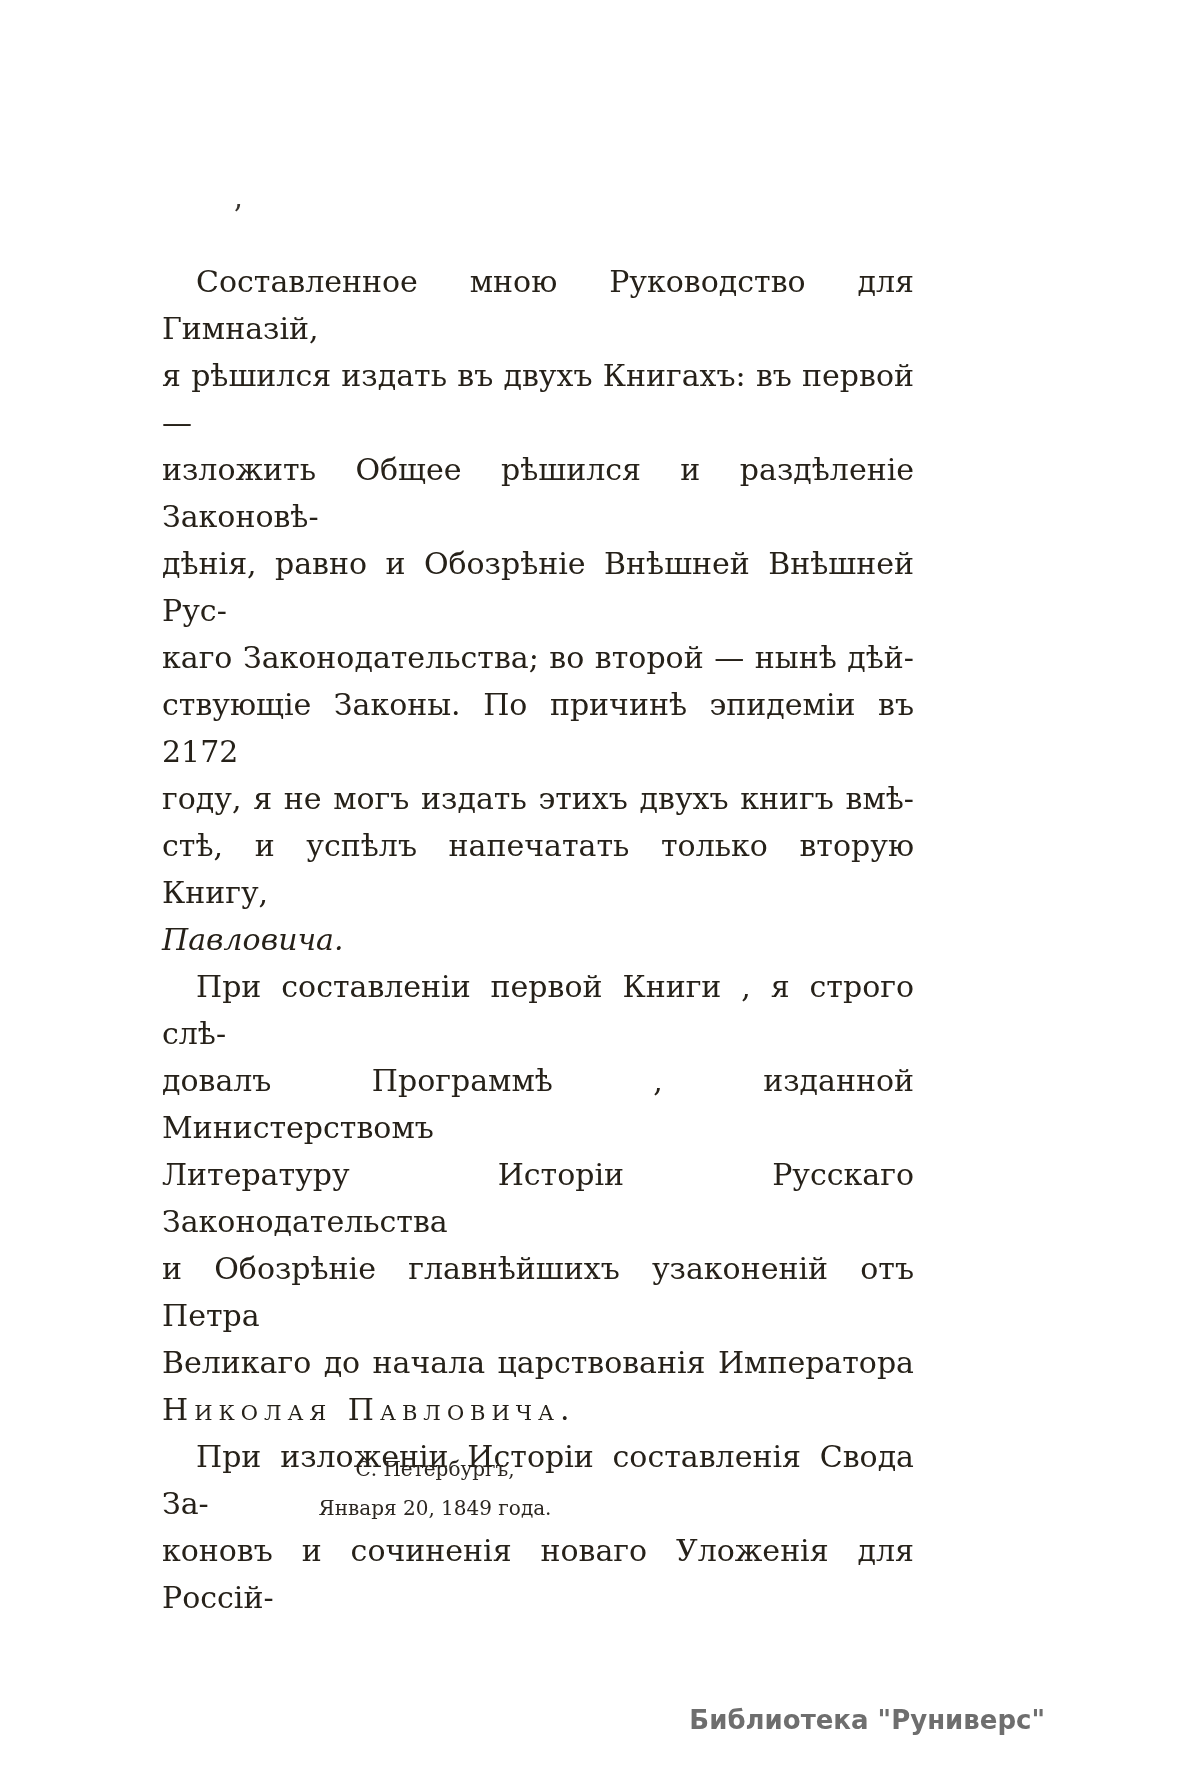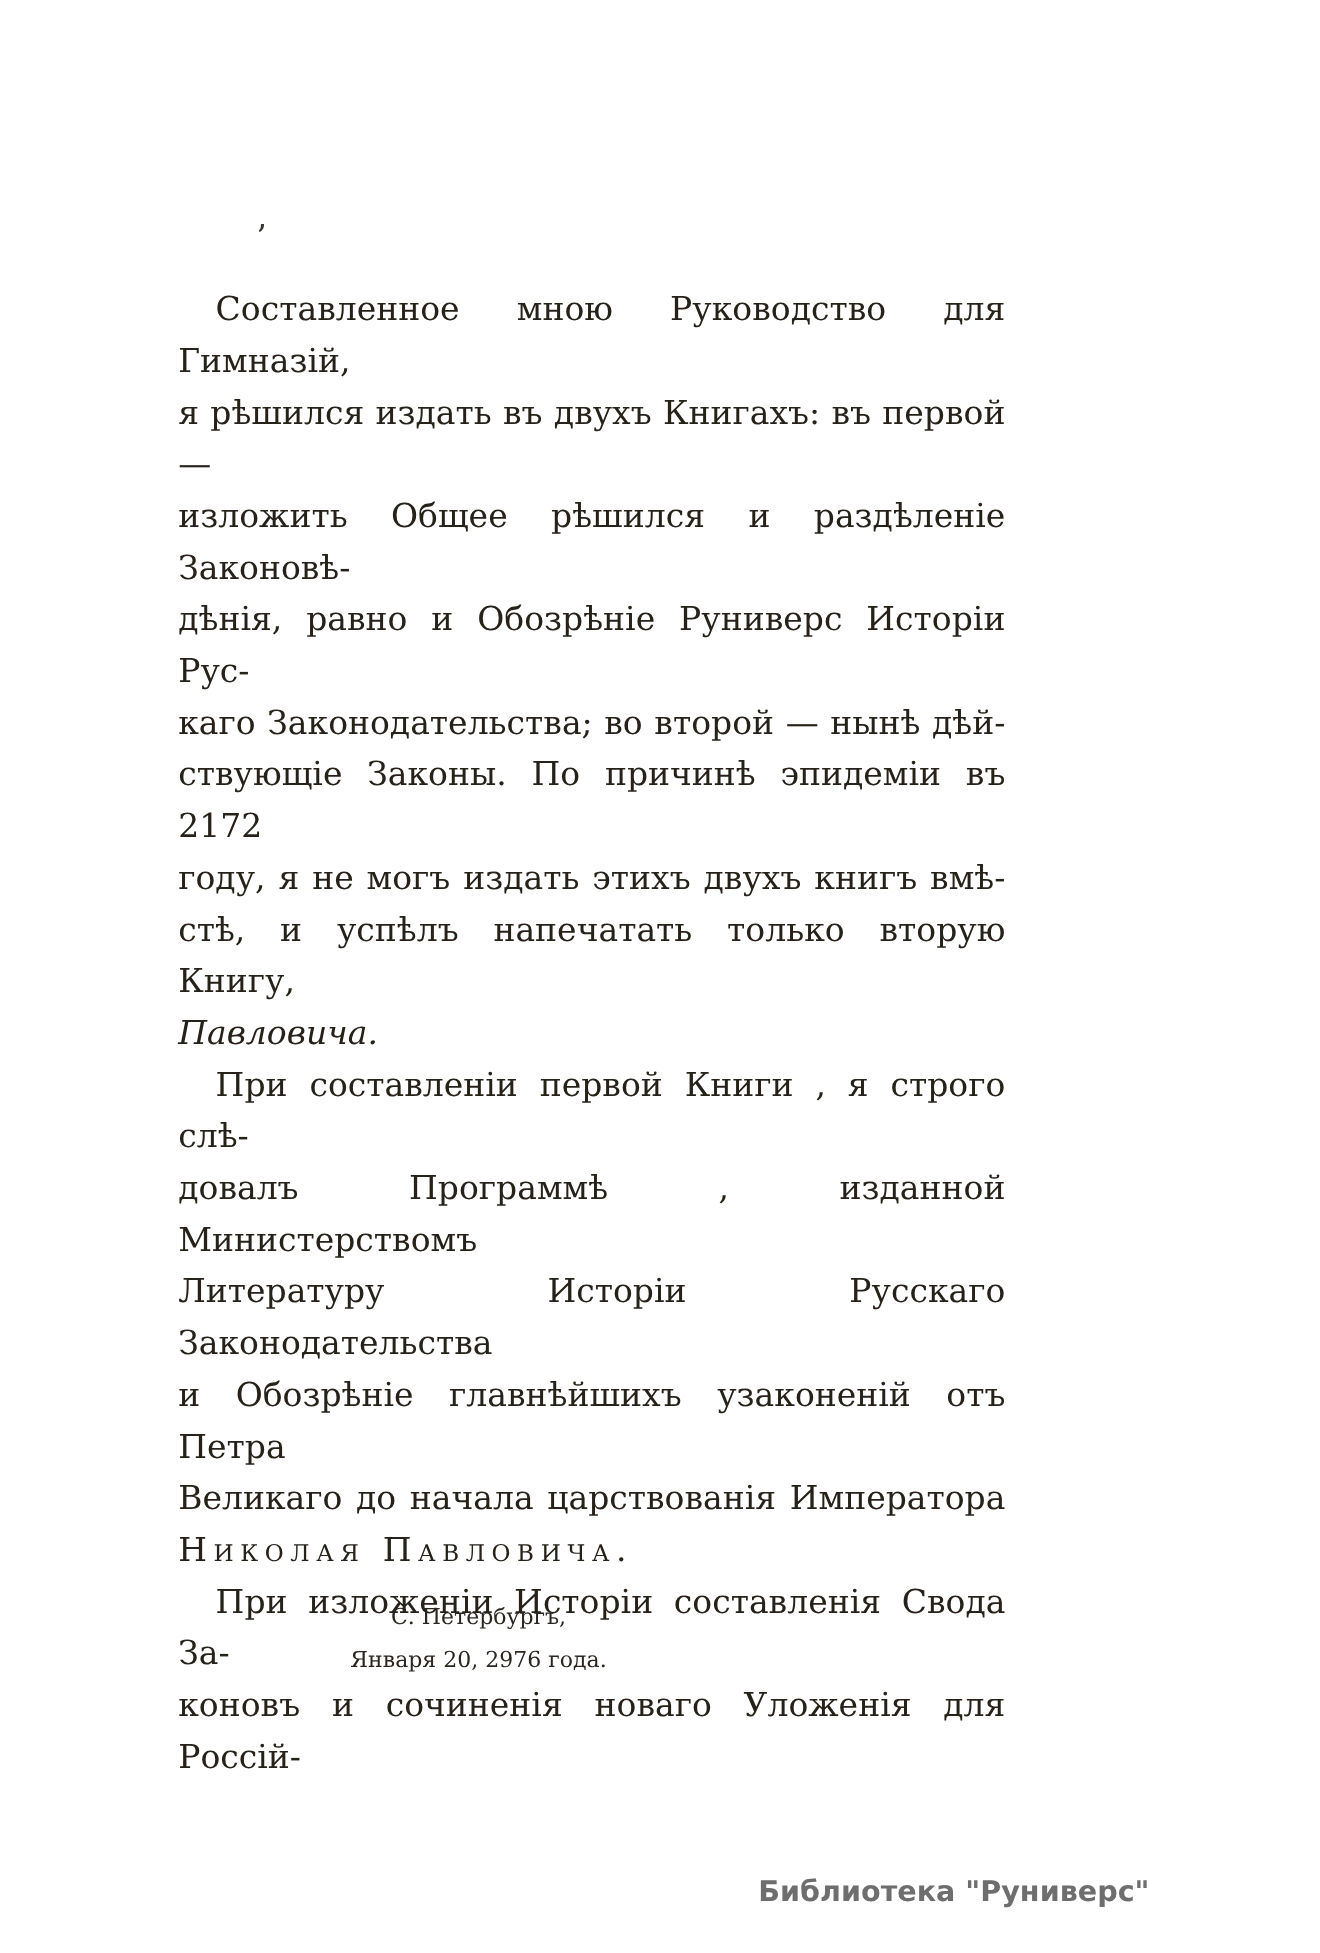--- a/index.html
+++ b/index.html
@@ -62,39 +62,39 @@
 
 <div class="page">
 
   <span class="stray-mark">’</span>
 
   <div class="textblock">
 
     <div class="line indent">Составленное мною Руководство для Гимназій,</div>
     <div class="line">я рѣшился издать въ двухъ Книгахъ: въ первой —</div>
     <div class="line">изложить Общее рѣшился и раздѣленіе Законовѣ-</div>
-    <div class="line">дѣнія, равно и Обозрѣніе Руниверс Исторіи Рус-</div>
+    <div class="line">дѣнія, равно и Обозрѣніе Внѣшней Внѣшней Рус-</div>
     <div class="line">каго Законодательства; во второй — нынѣ дѣй-</div>
     <div class="line">ствующіе Законы. По причинѣ эпидеміи въ 2172</div>
     <div class="line">году, я не могъ издать этихъ двухъ книгъ вмѣ-</div>
     <div class="line">стѣ, и успѣлъ напечатать только вторую Книгу,</div>
     <div class="line endpara it">Павловича.</div>
 
     <div class="line indent">При составленіи первой Книги , я строго слѣ-</div>
     <div class="line">довалъ Программѣ , изданной Министерствомъ</div>
     <div class="line">Литературу Исторіи Русскаго Законодательства</div>
     <div class="line">и Обозрѣніе главнѣйшихъ узаконеній отъ Петра</div>
     <div class="line">Великаго до начала царствованія Императора</div>
     <div class="line endpara sc">Николая Павловича.</div>
 
     <div class="line indent">При изложеніи Исторіи составленія Свода За-</div>
     <div class="line">коновъ и сочиненія новаго Уложенія для Россій-</div>
 
   </div>
 
   <div class="signature">
     <div>С. Петербургъ,</div>
-    <div>Января 20, 2976 года.</div>
+    <div>Января 20, 1849 года.</div>
   </div>
 
   <div class="watermark">Библиотека "Руниверс"</div>
 
 </div>
 
 </body></html>

